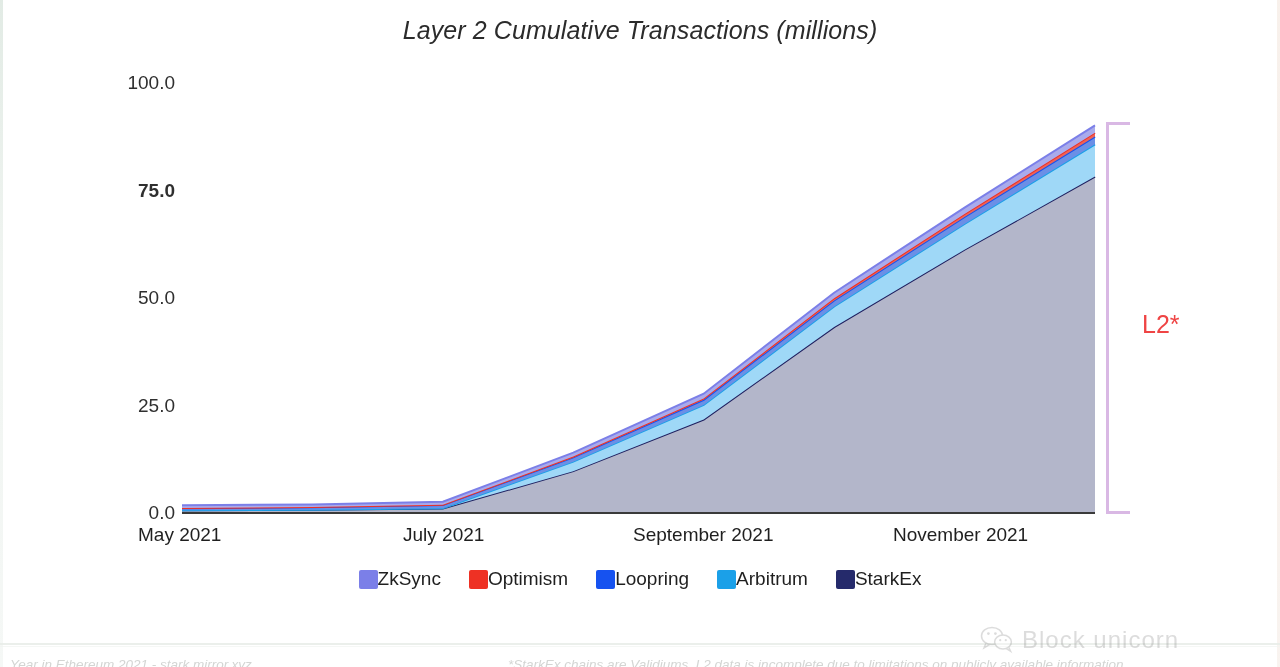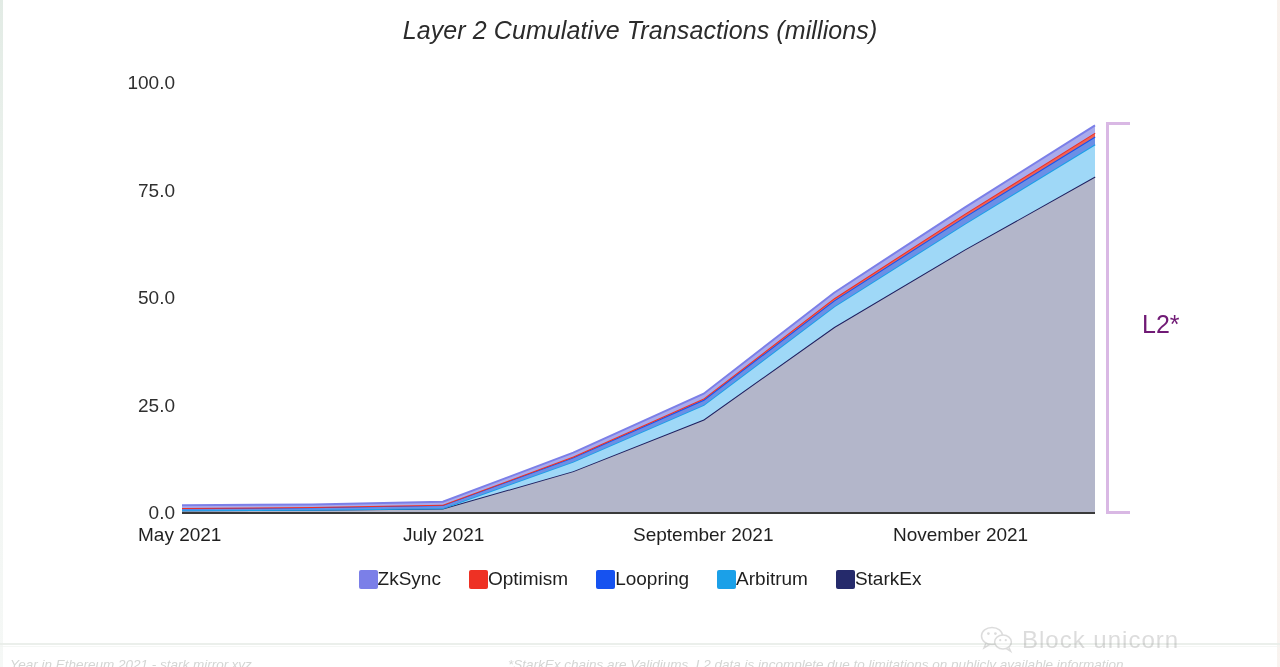--- a/index.html
+++ b/index.html
@@ -78,21 +78,21 @@
     border-left:3px solid #d9b8e4;
     border-top:3px solid #d9b8e4;
     border-bottom:3px solid #d9b8e4;
     box-sizing:border-box;
     border-right:none;
   }
   #l2-bracket-label{
     position:absolute;
     left:1142px;top:310px;
     font-size:25px;
-    color:#701a75;
+    color:#ef4444;
     white-space:nowrap;
   }
 
   
   #legend{
     position:absolute;
     left:0;top:568px;width:1280px;
     display:flex;justify-content:center;align-items:center;
     gap:28px;
   }
@@ -138,21 +138,21 @@
 <div id="card-edge-left"></div>
 <div id="card-edge-right"></div>
 <div id="card-edge-bottomline"></div>
 <div id="card-edge-bottomline2"></div>
 
 <div id="chart-title">Layer 2 Cumulative Transactions (millions)</div>
 
 <div id="plot-area">
 
   <div class="y-tick-label" style="top:72px;">100.0</div>
-  <div class="y-tick-label" style="top:180px;">75.0</div>
+  <div class="y-tick-label" style="top:180px;font-weight:bold;">75.0</div>
   <div class="y-tick-label" style="top:287px;text-align:right;">50.0</div>
   <div class="y-tick-label" style="top:395px;text-align:right;">25.0</div>
   <div class="y-tick-label" style="top:502px;">0.0</div>
 
   <svg id="chart-svg" width="1280" height="667">
     <g id="series-layers">
         <path d="M 182 512 L 182 510.28 L 312.42857142857144 509.85 L 442.85714285714283 508.56 L 573.2857142857142 471.15 L 703.7142857142857 419.55 L 834.1428571428571 327.1 L 964.5714285714286 249.7 L 1095 176.59999999999997 L 1095 512 L 964.5714285714286 512 L 834.1428571428571 512 L 703.7142857142857 512 L 573.2857142857142 512 L 442.85714285714283 512 L 312.42857142857144 512 L 182 512 Z" fill="#b3b6ca"></path>
         <path d="M 182 510.28 L 312.42857142857144 509.85 L 442.85714285714283 508.56 L 573.2857142857142 471.15 L 703.7142857142857 419.55 L 834.1428571428571 327.1 L 964.5714285714286 249.7 L 1095 176.59999999999997" fill="none" stroke="#1f2060" stroke-width="2"></path>
         <path d="M 182 510.28 L 182 510.28 L 312.42857142857144 509.85 L 442.85714285714283 508.13 L 573.2857142857142 461.69 L 703.7142857142857 404.93 L 834.1428571428571 306.46000000000004 L 964.5714285714286 223.89999999999998 L 1095 144.35000000000002 L 1095 176.59999999999997 L 964.5714285714286 249.7 L 834.1428571428571 327.1 L 703.7142857142857 419.55 L 573.2857142857142 471.15 L 442.85714285714283 508.56 L 312.42857142857144 509.85 L 182 510.28 Z" fill="#9fd8f7"></path>
         <path d="M 182 510.28 L 312.42857142857144 509.85 L 442.85714285714283 508.13 L 573.2857142857142 461.69 L 703.7142857142857 404.93 L 834.1428571428571 306.46000000000004 L 964.5714285714286 223.89999999999998 L 1095 144.35000000000002" fill="none" stroke="#1ba0e8" stroke-width="2"></path>

